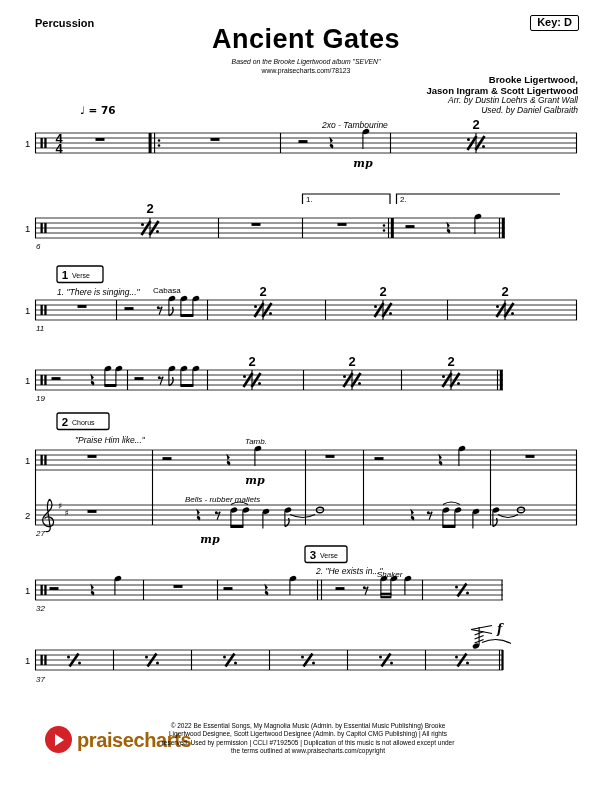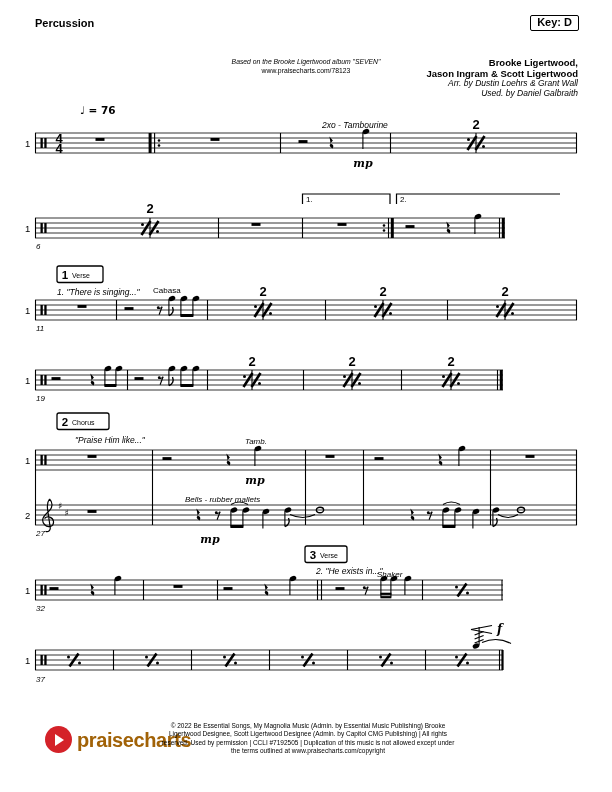--- a/index.html
+++ b/index.html
@@ -8,21 +8,21 @@
     background:#ffffff; font-family:"Liberation Sans",sans-serif; color:#000;
     overflow:hidden;
   }
   .abs { position:absolute; }
   .part-name { left:35px; top:17px; font-size:11px; font-weight:bold; }
   .key-badge { right:33px; top:15px; border:1.5px solid #000; border-radius:2px;
                padding:0 6px 2px 6px; font-size:11px; font-weight:bold; }
   .title { left:0; right:0; top:24px; text-align:center; font-size:27px; font-weight:bold; letter-spacing:.5px; }
   .subtitle { left:0; right:0; top:58px; text-align:center; font-size:6.8px; font-style:italic; }
   .url { left:0; right:0; top:67px; text-align:center; font-size:6.8px; }
-  .credits { right:34px; top:58px; text-align:right; }
+  .credits { right:34px; top:75px; text-align:right; }
   .credits .c-b { font-size:9.5px; font-weight:bold; line-height:10.5px; }
   .credits .c-i { font-size:8.5px; font-style:italic; line-height:9.5px;text-align:right; }
   .tempo { left:80px; top:104px; font-size:10.5px; font-weight:bold;
            font-family:"DejaVu Sans",sans-serif; }
   .sys { position:absolute; left:0; }
   svg { font-family:"Liberation Sans",sans-serif; }
   svg text { fill:#000; }
   .sl  { stroke:#000; stroke-width:0.8; }
   .bl  { stroke:#000; stroke-width:1.1; }
   .stm { stroke:#000; stroke-width:1.1; }
@@ -92,20 +92,21 @@
       <g id="rep1">
           <line x1="-4.5" y1="6.5" x2="4.5" y2="-6.5" stroke="#000" stroke-width="2.6"></line>
           <circle cx="-5.5" cy="-3" r="1.5"></circle>
           <circle cx="5.5" cy="3" r="1.5"></circle>
         </g>
     </defs>
   </svg>
 
   <div class="abs part-name">Percussion</div>
   <div class="abs key-badge">Key: D</div>
+  <div class="abs title">Ancient Gates</div>
   <div class="abs subtitle">Based on the Brooke Ligertwood album "SEVEN"</div>
   <div class="abs url">www.praisecharts.com/78123</div>
   <div class="abs credits">
     <div class="c-b">Brooke Ligertwood,</div>
     <div class="c-b">Jason Ingram &amp; Scott Ligertwood</div>
     <div class="c-i">Arr. by Dustin Loehrs &amp; Grant Wall</div>
     <div class="c-i">Used. by Daniel Galbraith</div>
   </div>
   <div class="abs tempo">♩ = 76</div>
 

